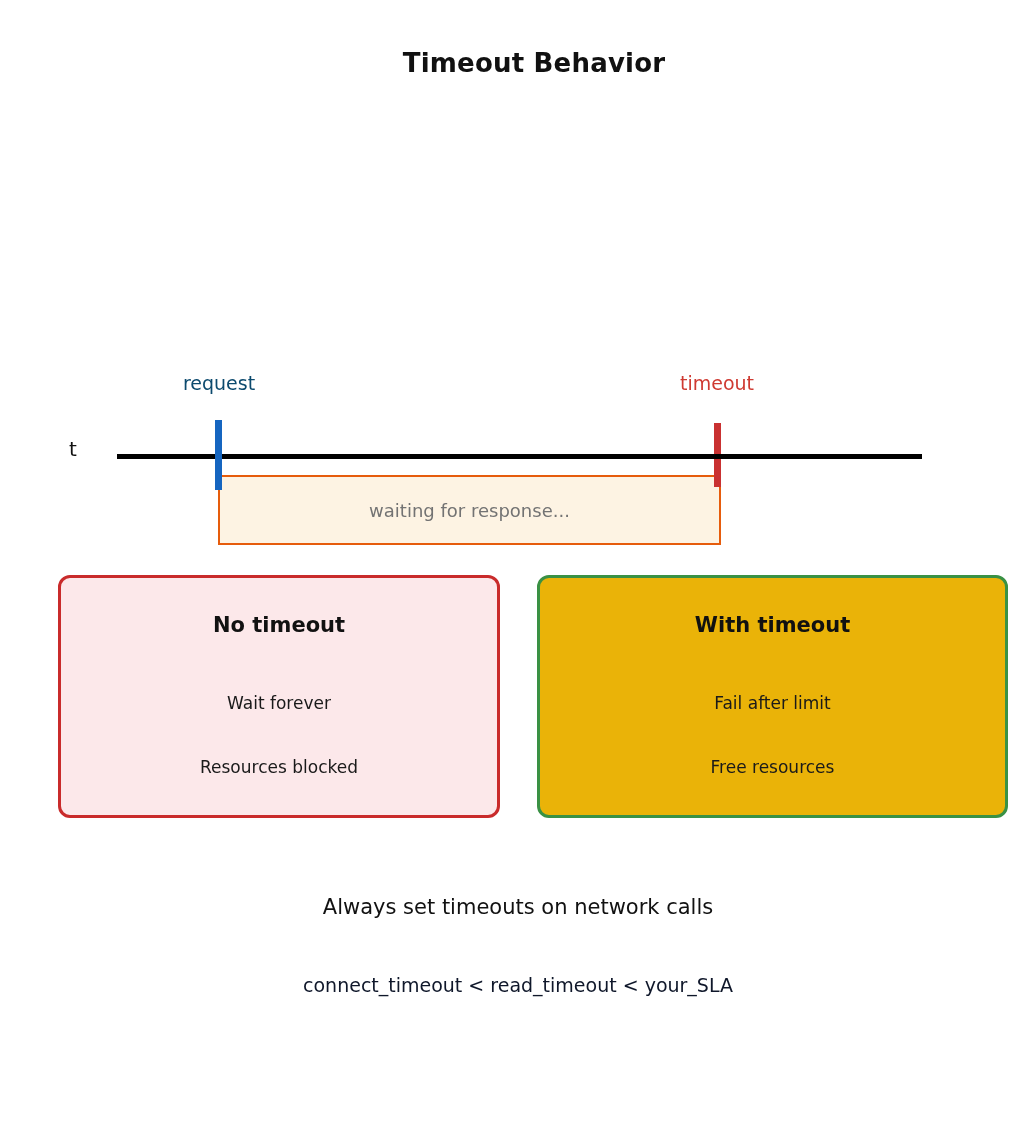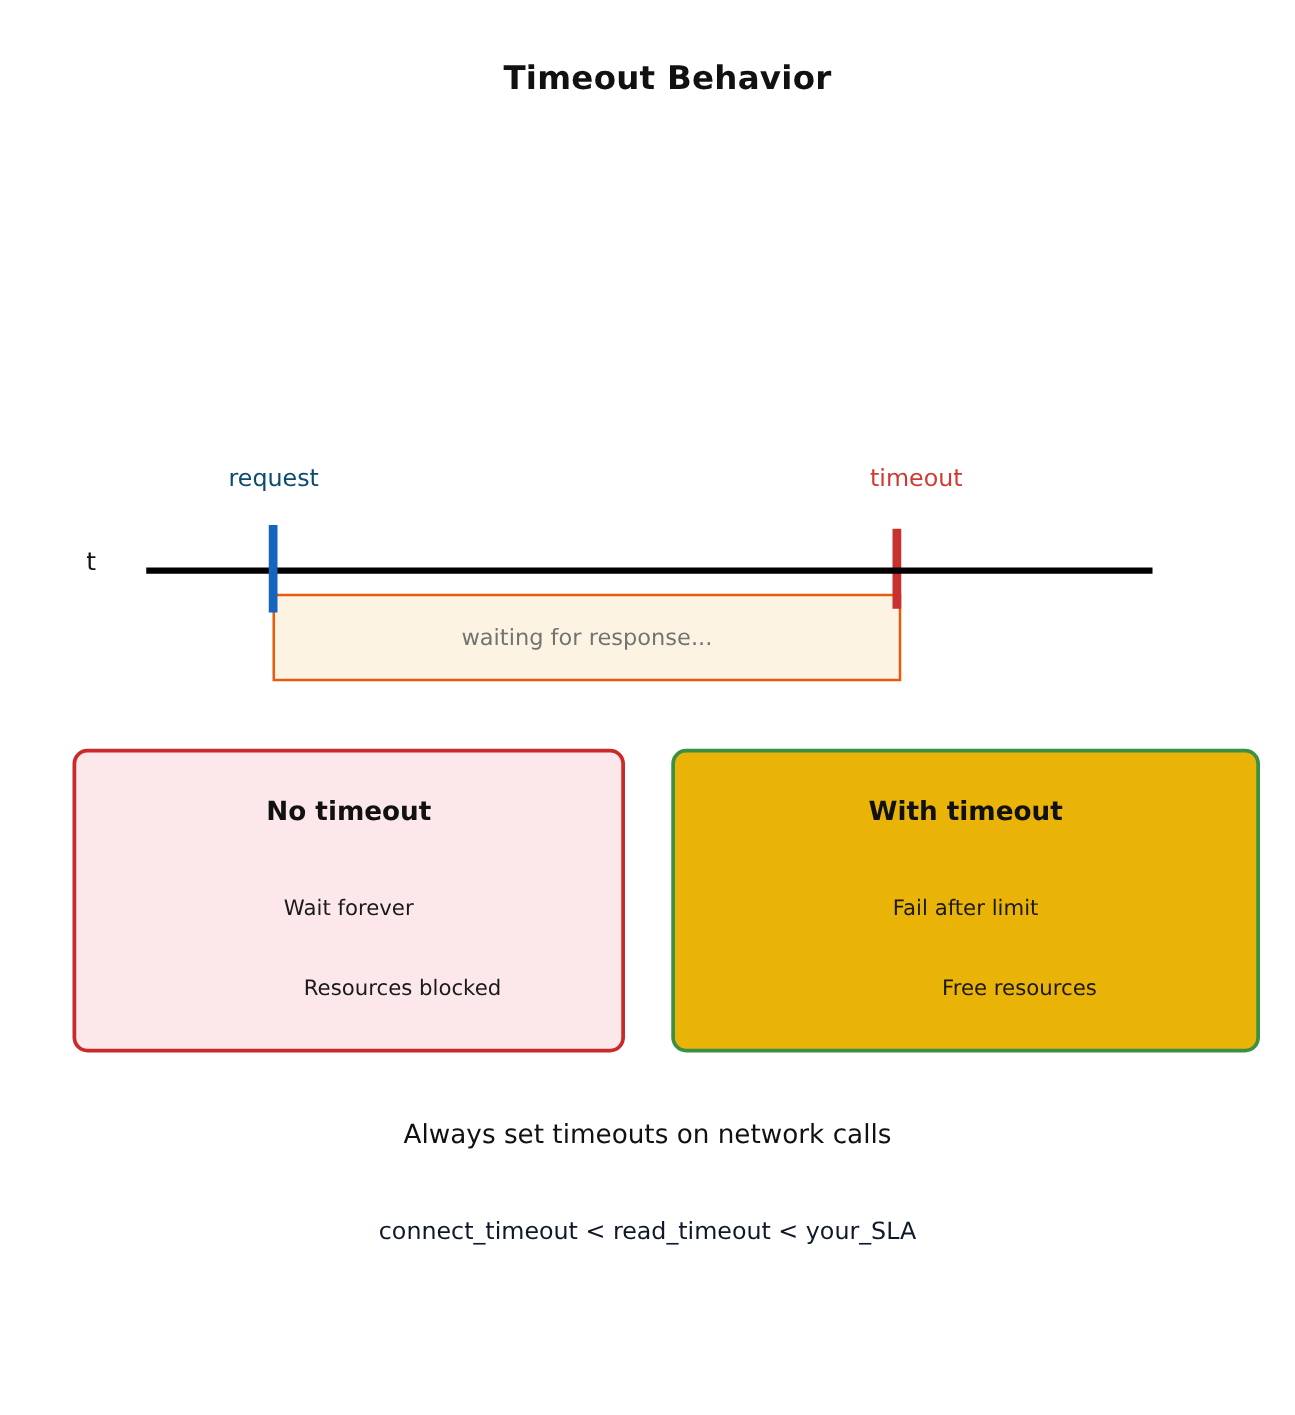--- a/index.html
+++ b/index.html
@@ -62,21 +62,21 @@
     z-index: 1;
   }
   .marker-label {
     position: absolute;
     top: 372px;
     transform: translateX(-50%);
     font-size: 19px;
     white-space: nowrap;
   }
   .marker-label.request { left: 219px; color: #0c4a6e; }
-  .marker-label.timeout { left: 717px; color: #cf3a32; margin-left: 16px; }
+  .marker-label.timeout { left: 717px; color: #cf3a32; }
   .waiting-box {
     position: absolute;
     left: 218px;
     top: 475px;
     width: 503px;
     height: 70px;
     box-sizing: border-box;
     background: #fdf3e3;
     border: 2.5px solid #e65c0c;
     display: flex;
@@ -84,21 +84,21 @@
     justify-content: center;
     z-index: 0;
   }
   .waiting-box .waiting-text {
     font-size: 18px;
     color: #737373;
   }
   
   .card {
     position: absolute;
-    top: 599px;
+    top: 575px;
     height: 243px;
     box-sizing: border-box;
     border-radius: 12px;
   }
   .card.no-timeout {
     left: 58px;
     width: 442px;
     background: #fce8ea;
     border: 3px solid #c92b2b;
   }
@@ -119,21 +119,21 @@
   }
   .card .card-line {
     position: absolute;
     left: 0;
     width: 100%;
     text-align: center;
     font-size: 17px;
     color: #1a1a1a;
   }
   .card .card-line.l1 { top: 115px; }
-  .card .card-line.l2 { top: 179px; padding-left: 43px; }
+  .card .card-line.l2 { top: 179px; }
   
   .footer-headline {
     position: absolute;
     top: 895px;
     left: 0;
     width: 100%;
     text-align: center;
     font-size: 21px;
     font-weight: normal;
   }

